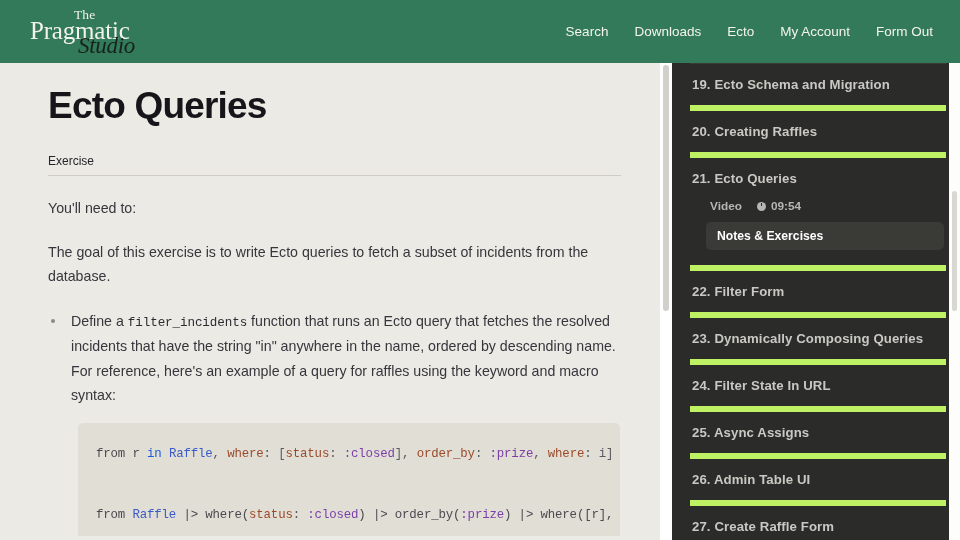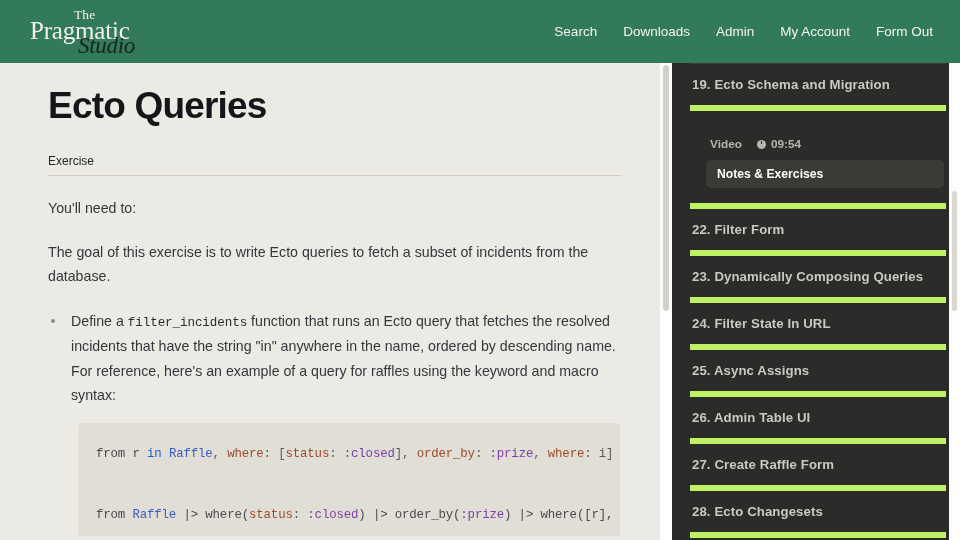--- a/index.html
+++ b/index.html
@@ -264,21 +264,21 @@
 
   <div class="header">
     <div class="logo">
       <div class="logo-the">The</div>
       <div class="logo-prag">Pragmatic</div>
       <div class="logo-studio">Studio</div>
     </div>
     <div class="nav">
       <a class="nav-item">Search</a>
       <a class="nav-item">Downloads</a>
-      <a class="nav-item">Admin</a>
+      <a class="nav-item">Ecto</a>
       <a class="nav-item">My Account</a>
       <a class="nav-item">Form Out</a>
     </div>
   </div>
 
   <div class="body">
 
     <div class="main-wrap">
       <div class="main">
         <h1 class="page-title">Ecto Queries</h1>
@@ -301,21 +301,25 @@
         <div class="main-scroll-thumb"></div>
       </div>
     </div>
 
     <div class="sidebar-wrap">
       <div class="sidebar">
 
         <div class="lesson">
           <div class="lesson-title">19. Ecto Schema and Migration</div>
         </div>
+        <div class="lesson">
+          <div class="lesson-title">20. Creating Raffles</div>
+        </div>
         <div class="lesson active">
+          <div class="lesson-title">21. Ecto Queries</div>
           <div class="lesson-sub">
             <span class="sub-video">Video</span>
             <span class="sub-duration">
               <span class="clock-icon"></span>
               <span>09:54</span>
             </span>
           </div>
           <div class="notes-item">Notes &amp; Exercises</div>
         </div>
         <div class="lesson">

